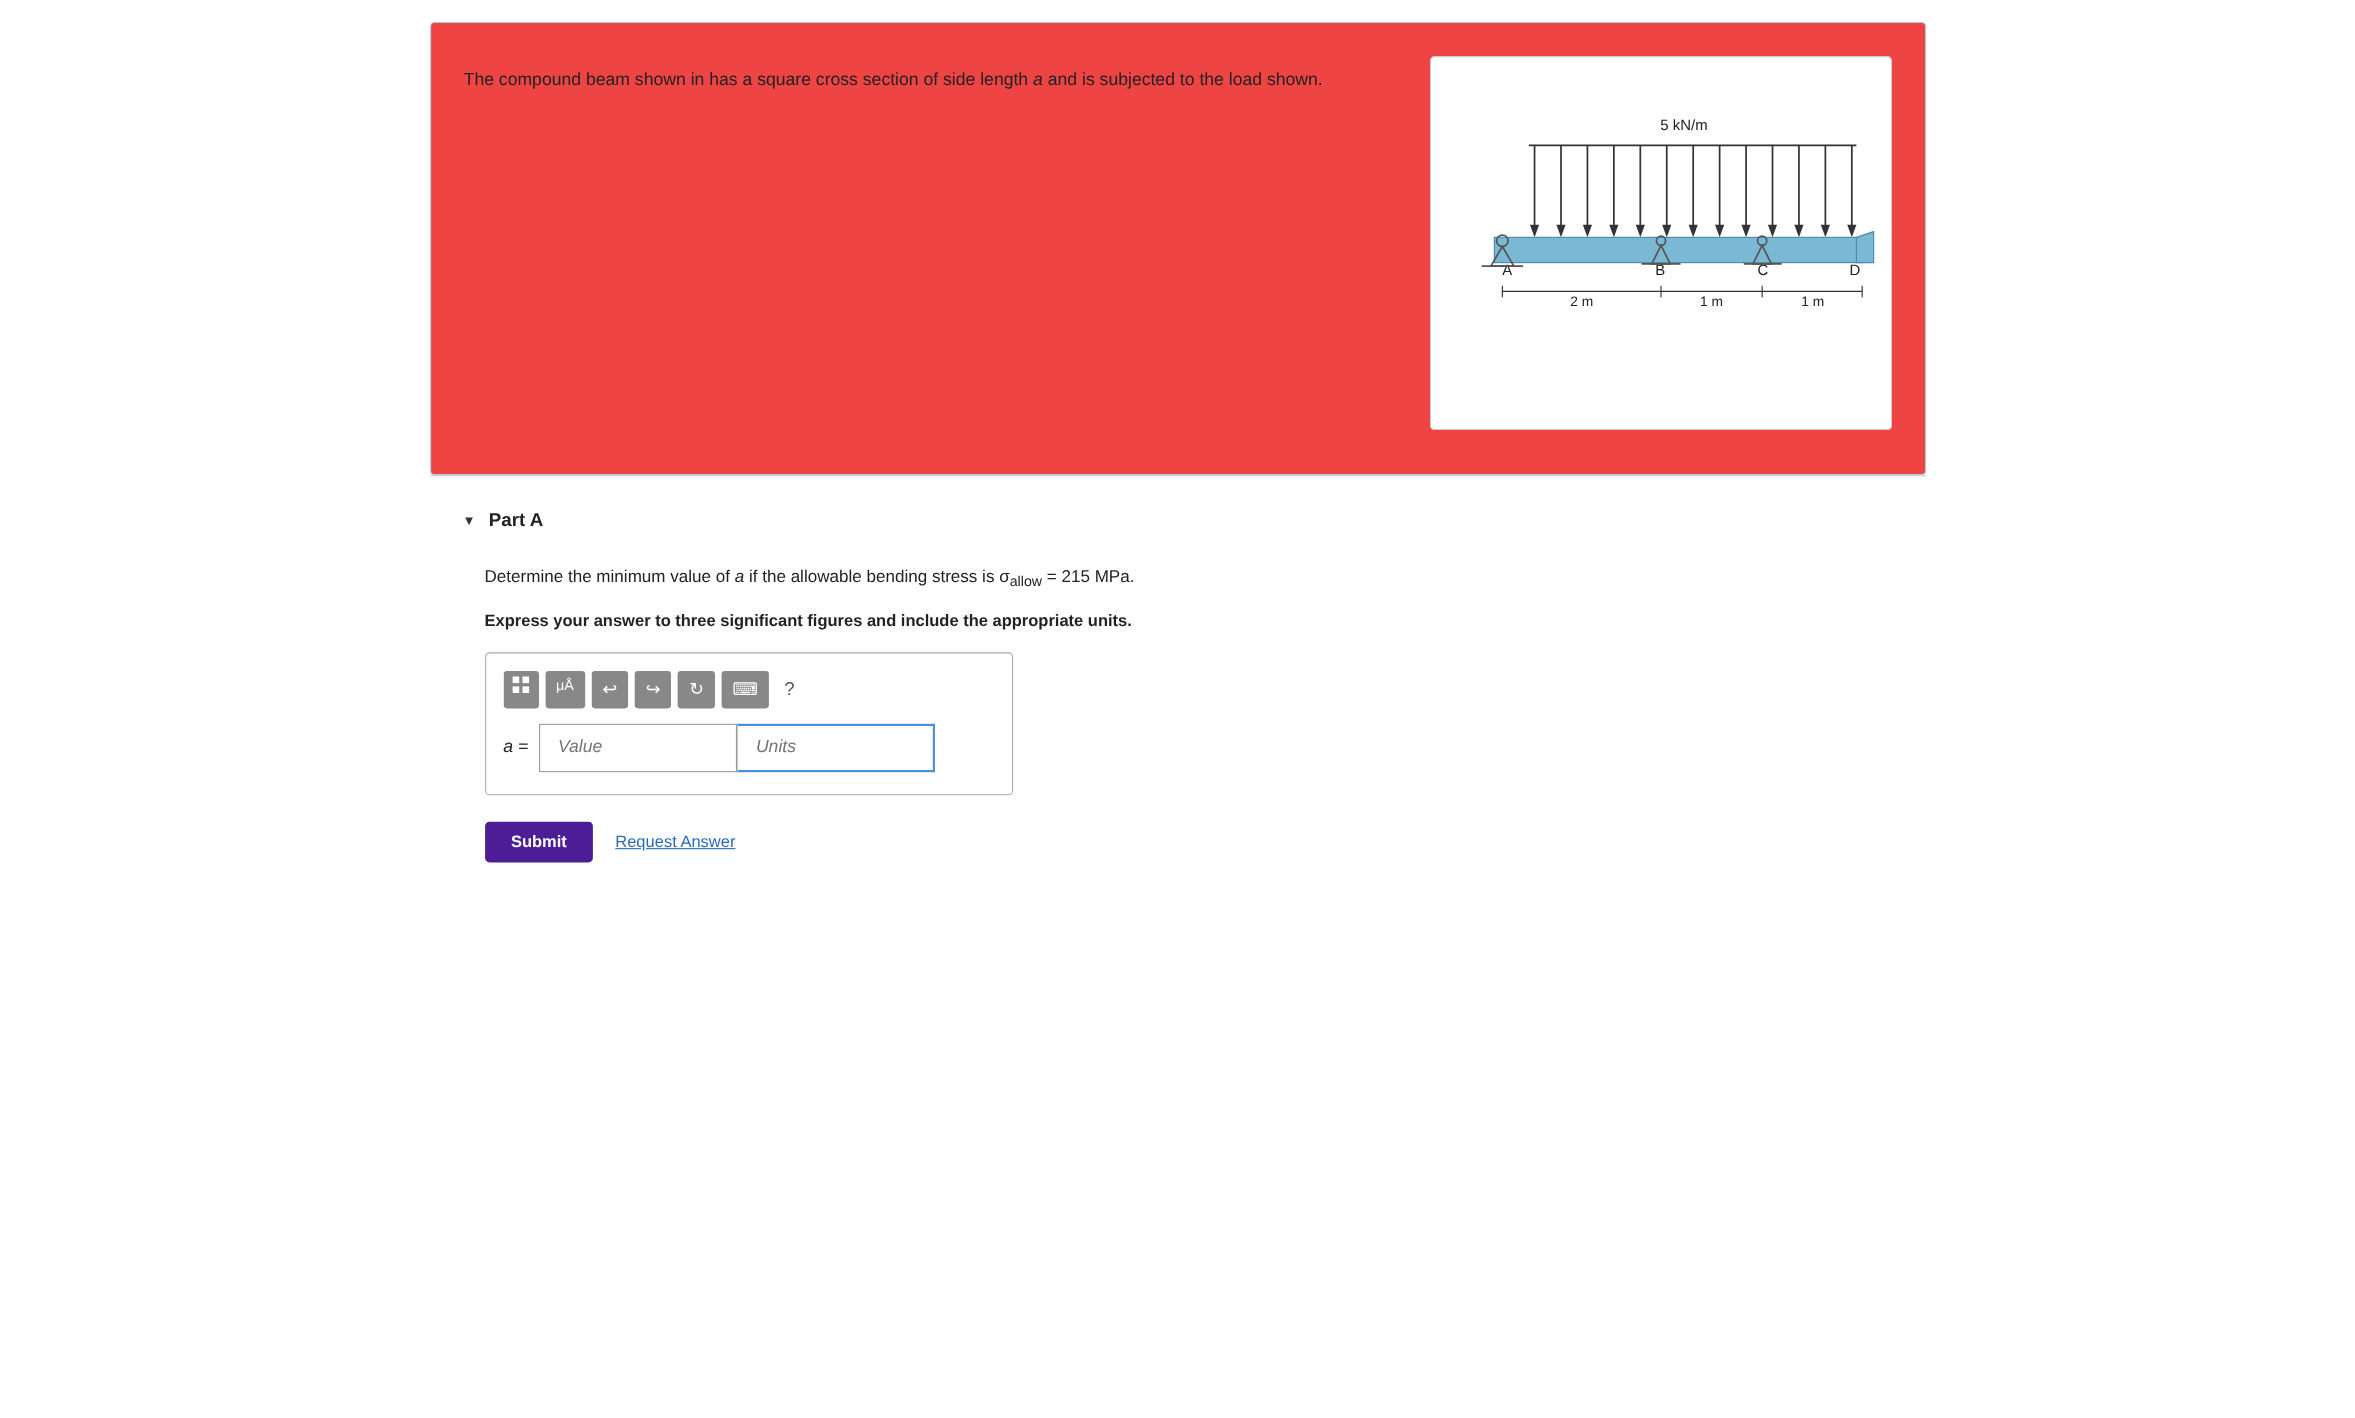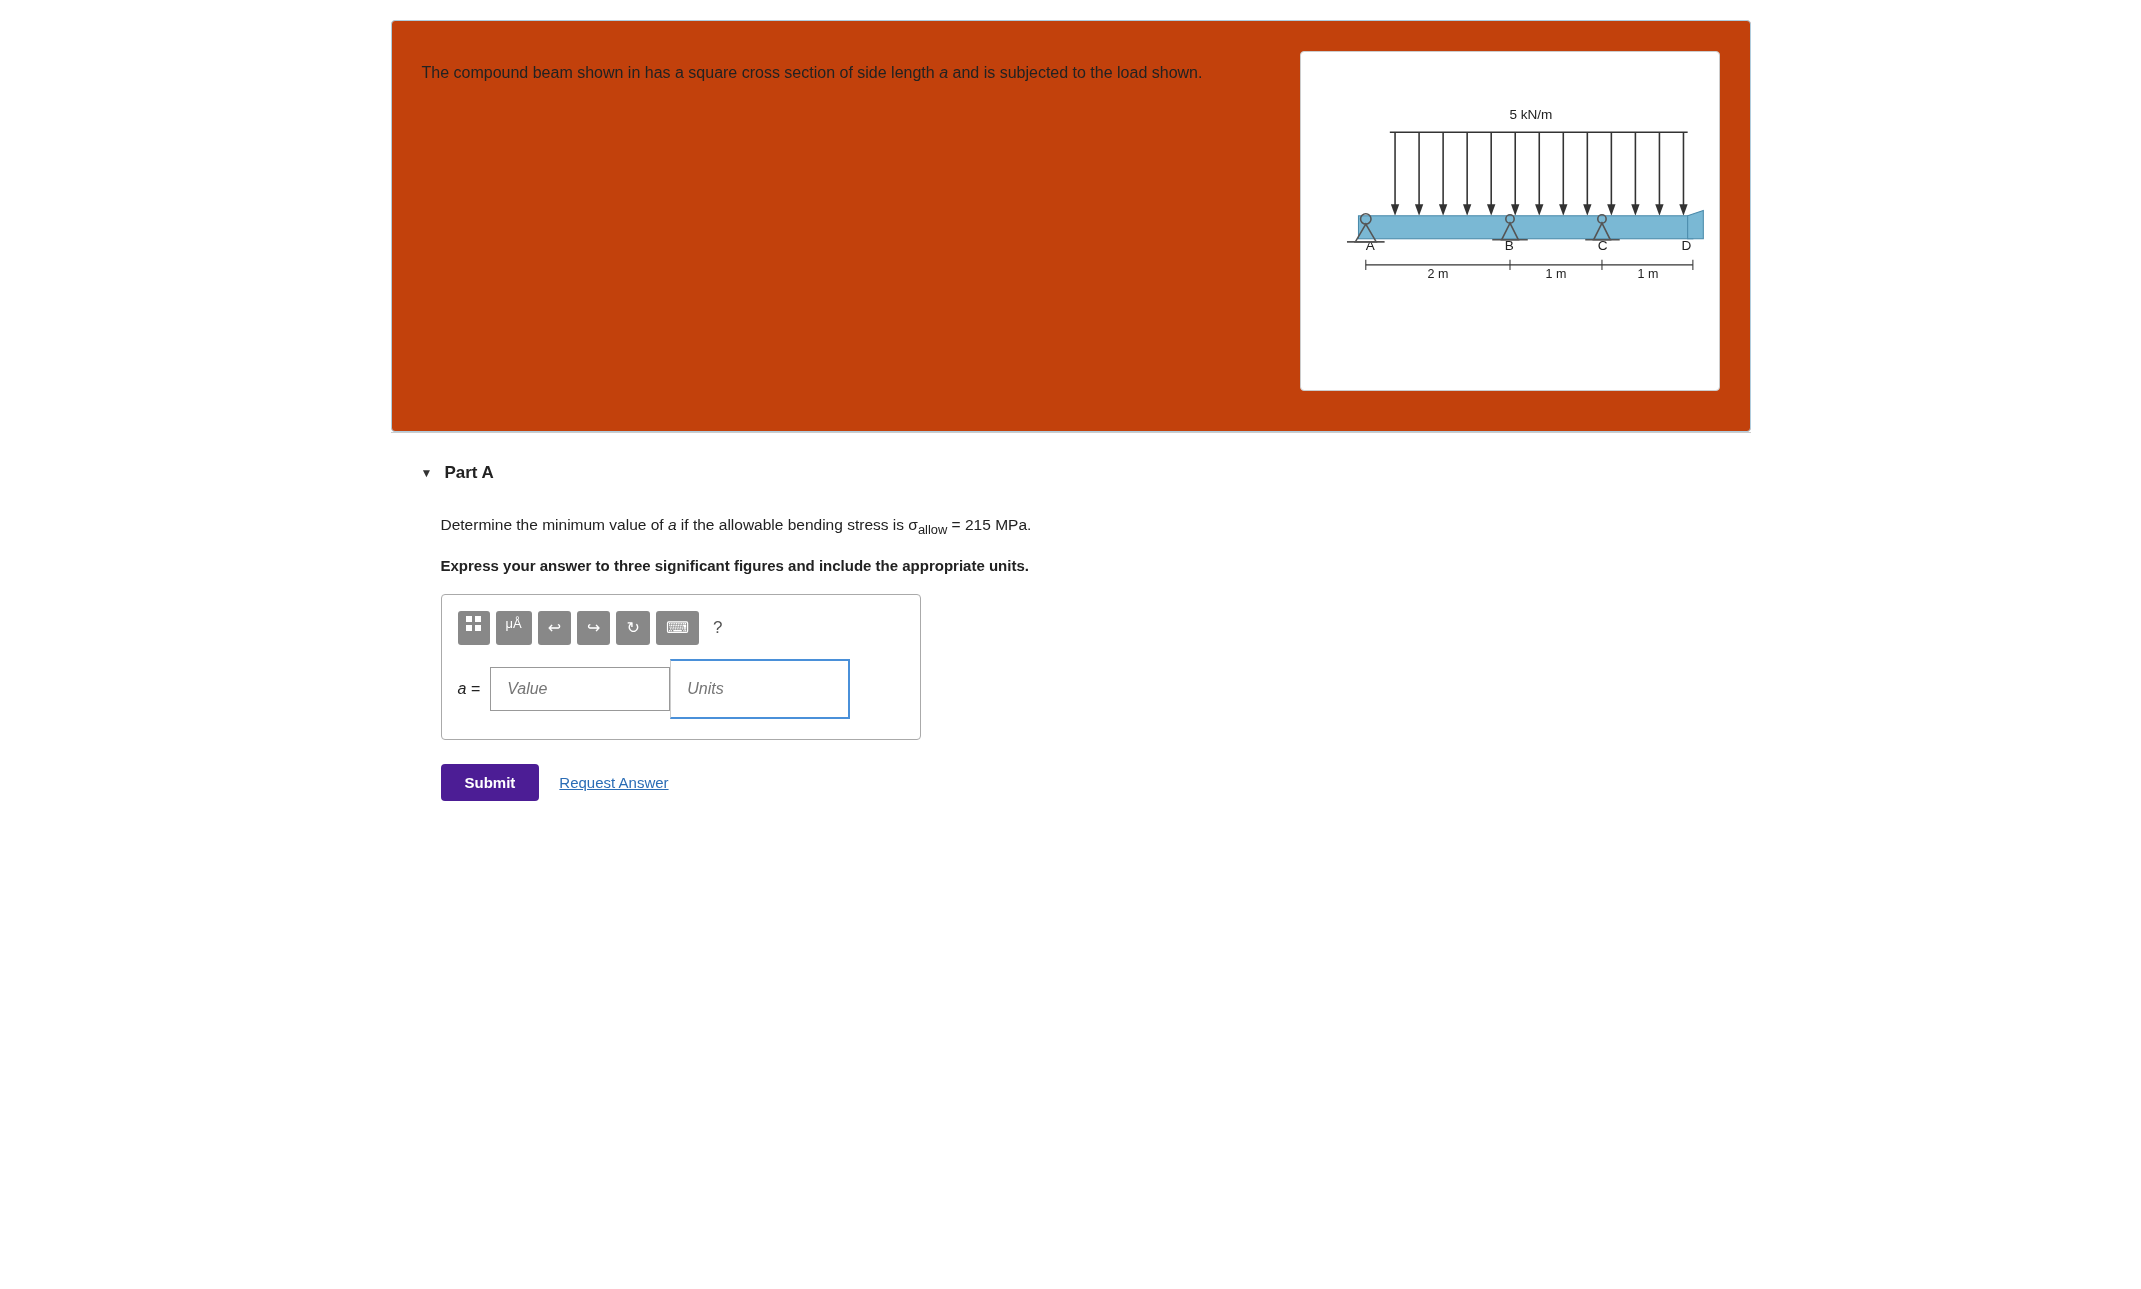--- a/index.html
+++ b/index.html
@@ -11,21 +11,21 @@
     }
 
     .main-container {
       max-width: 1400px;
       margin: 0 auto;
       padding: 20px;
     }
 
     
     .problem-section {
-      background: #c2410c;
+      background: #ef4444;
       border: 1px solid #b0ccdd;
       border-radius: 4px;
       padding: 30px 30px 40px 30px;
       display: flex;
       gap: 30px;
       align-items: flex-start;
       margin-bottom: 0;
     }
 
     .problem-text {
@@ -179,21 +179,21 @@
 
     .units-input {
       border: 2px solid #4a90d9;
       border-left: 1px solid #ccc;
       padding: 10px 16px;
       font-size: 16px;
       font-style: italic;
       color: #aaa;
       width: 180px;
       outline: none;
-      height: 60px;
+      height: 44px;
     }
 
     
     .buttons-row {
       display: flex;
       align-items: center;
       gap: 20px;
     }
 
     .submit-btn {

